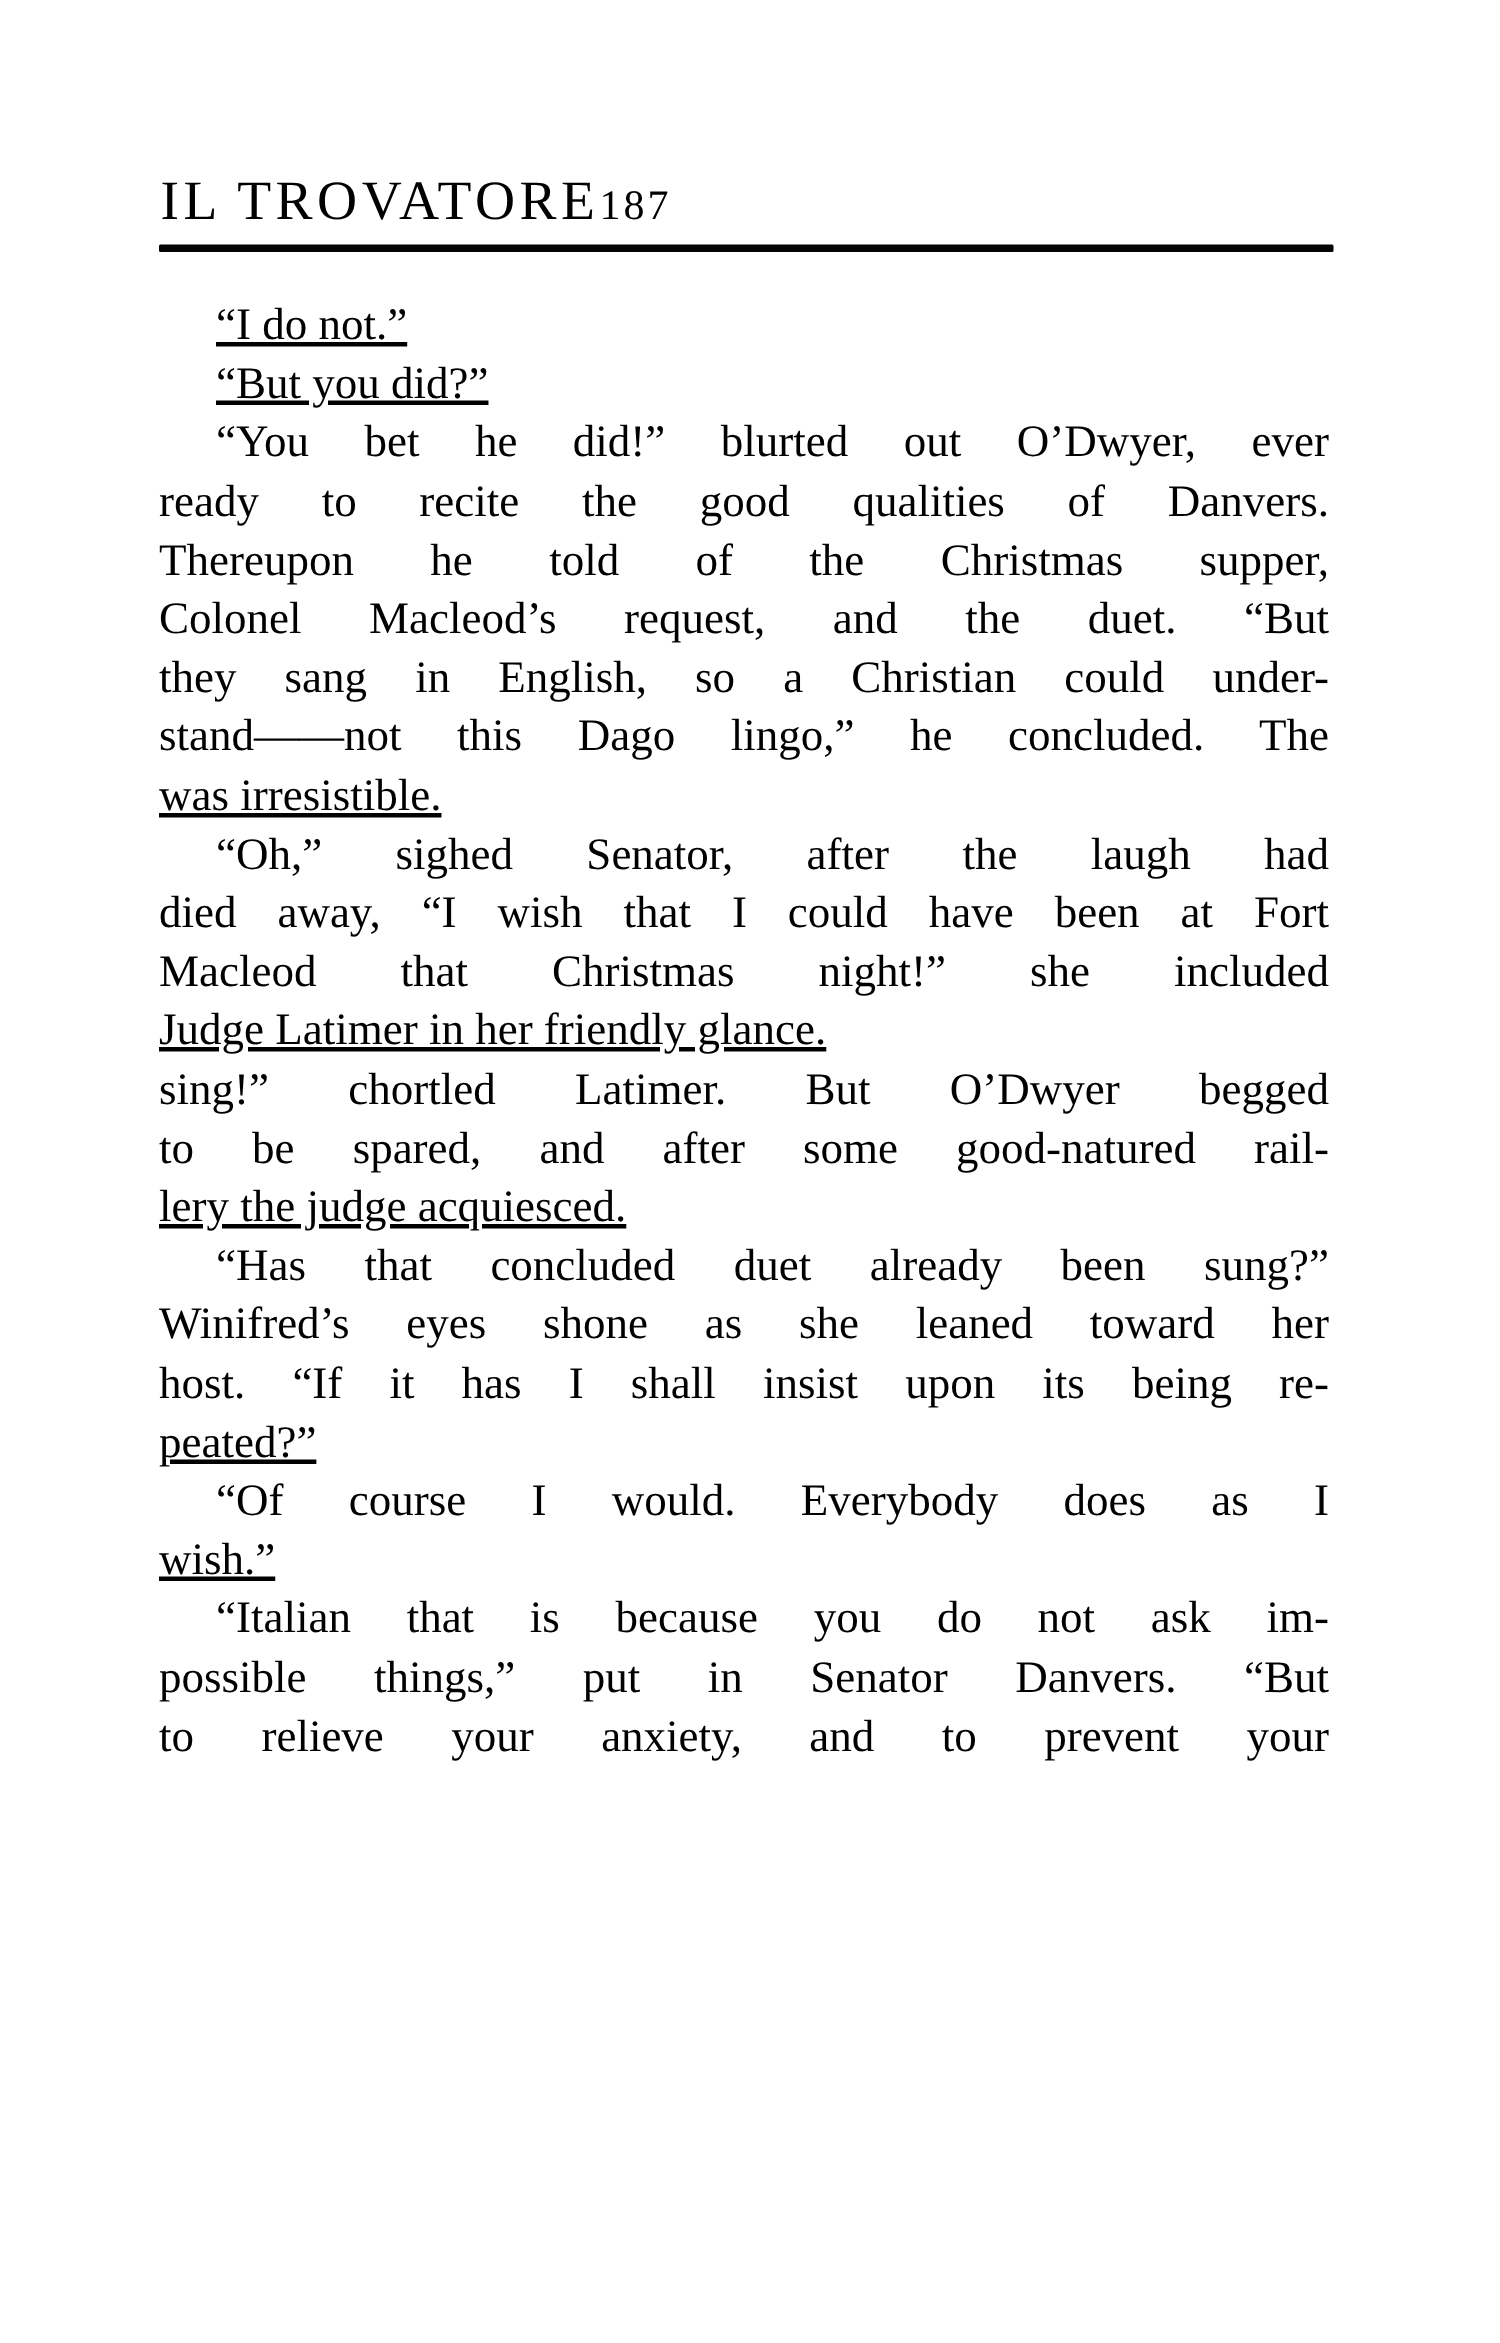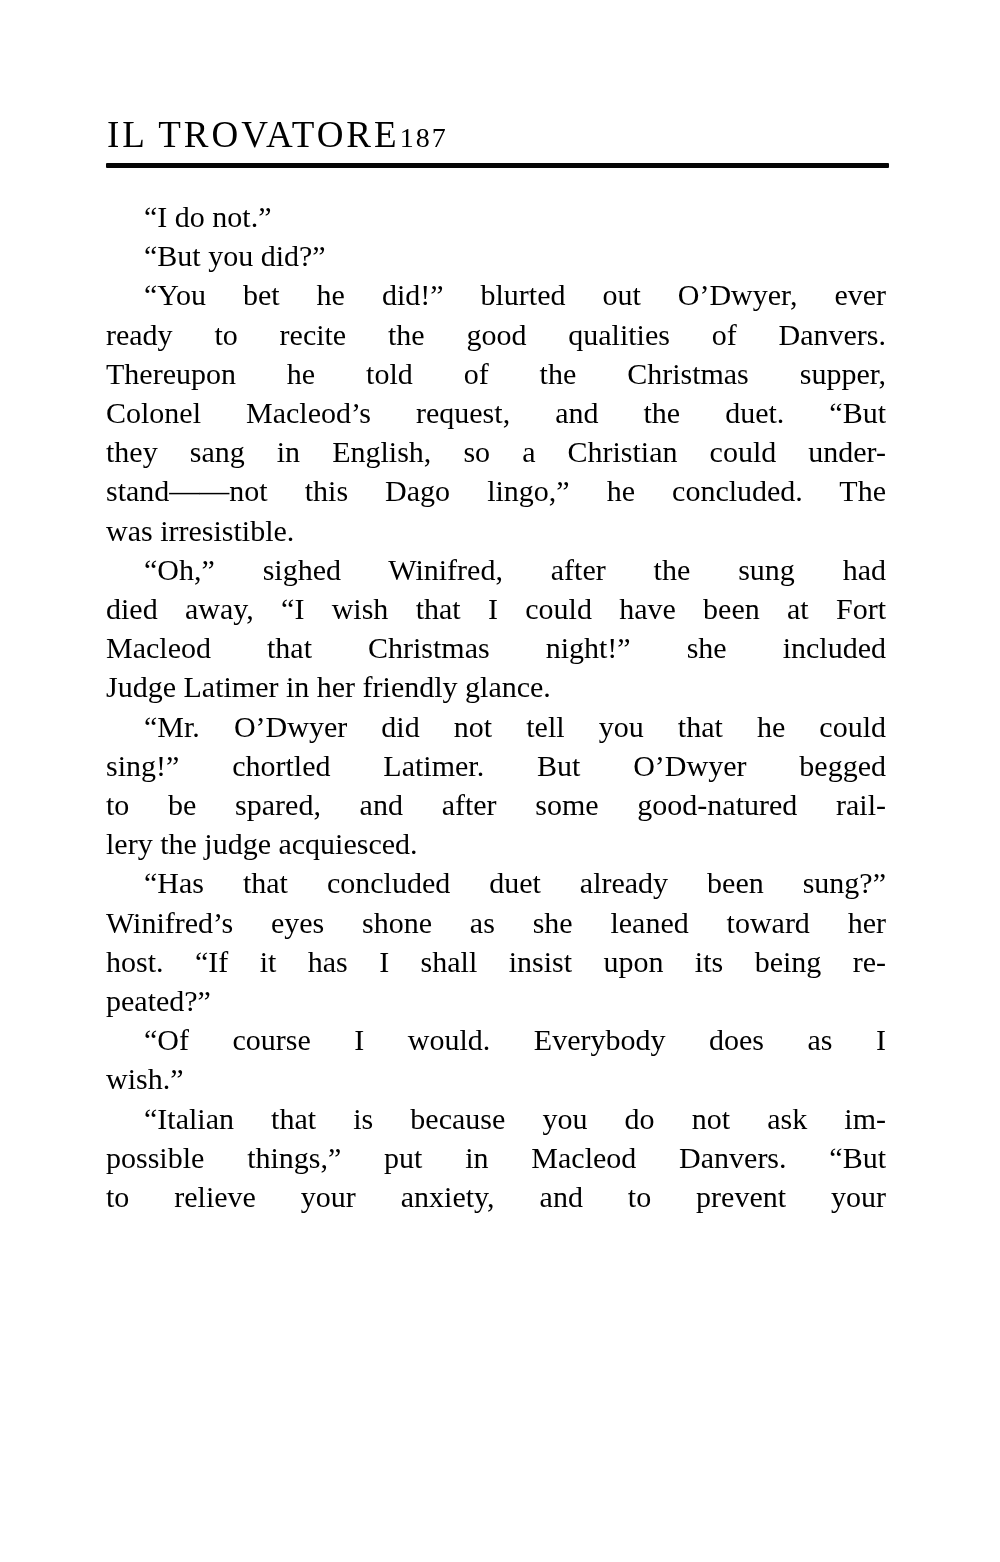--- a/index.html
+++ b/index.html
@@ -55,20 +55,21 @@
   }
   .line {
     text-align: justify;
     text-align-last: justify;
   }
   .line.first {
     text-indent: 38px;
   }
   .line.last {
     text-align-last: left;
+    text-decoration: underline;
   }
 </style>
 </head>
 <body>
 
 <div class="page">
   <header class="page-header">
     <span class="running-title">IL TROVATORE</span>
     <span class="page-number">187</span>
   </header>
@@ -83,40 +84,39 @@
       <div class="paragraph">
         <div class="line first">“You bet he did!” blurted out O’Dwyer, ever</div>
         <div class="line">ready to recite the good qualities of Danvers.</div>
         <div class="line">Thereupon he told of the Christmas supper,</div>
         <div class="line">Colonel Macleod’s request, and the duet. “But</div>
         <div class="line">they sang in English, so a Christian could under-</div>
         <div class="line">stand——not this Dago lingo,” he concluded. The</div>
         <div class="line last">was irresistible.</div>
       </div>
       <div class="paragraph">
-        <div class="line first">“Oh,” sighed Winifred, after the sung had</div>
+        <div class="line first">“Oh,” sighed Senator, after the laugh had</div>
         <div class="line">died away, “I wish that I could have been at Fort</div>
         <div class="line">Macleod that Christmas night!” she included</div>
         <div class="line last">Judge Latimer in her friendly glance.</div>
       </div>
       <div class="paragraph">
-        <div class="line first">“Mr. O’Dwyer did not tell you that he could</div>
         <div class="line">sing!” chortled Latimer. But O’Dwyer begged</div>
         <div class="line">to be spared, and after some good-natured rail-</div>
         <div class="line last">lery the judge acquiesced.</div>
       </div>
       <div class="paragraph">
         <div class="line first">“Has that concluded duet already been sung?”</div>
         <div class="line">Winifred’s eyes shone as she leaned toward her</div>
         <div class="line">host. “If it has I shall insist upon its being re-</div>
         <div class="line last">peated?”</div>
       </div>
       <div class="paragraph">
         <div class="line first">“Of course I would. Everybody does as I</div>
         <div class="line last">wish.”</div>
       </div>
       <div class="paragraph">
         <div class="line first">“Italian that is because you do not ask im-</div>
-        <div class="line">possible things,” put in Macleod Danvers. “But</div>
+        <div class="line">possible things,” put in Senator Danvers. “But</div>
         <div class="line">to relieve your anxiety, and to prevent your</div>
       </div>
     </main>
 </div>
 
 </body></html>

